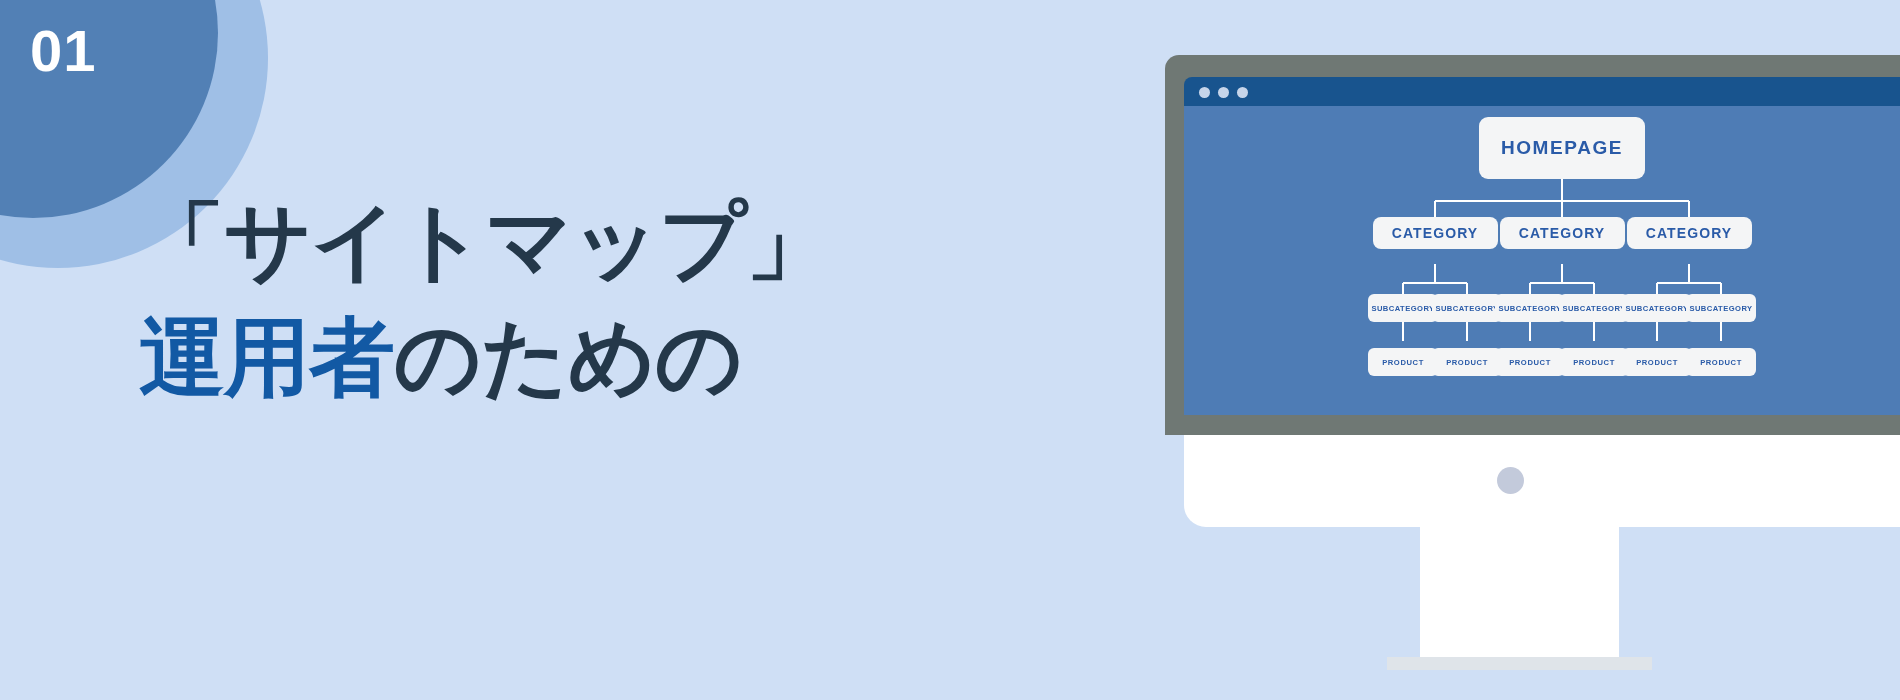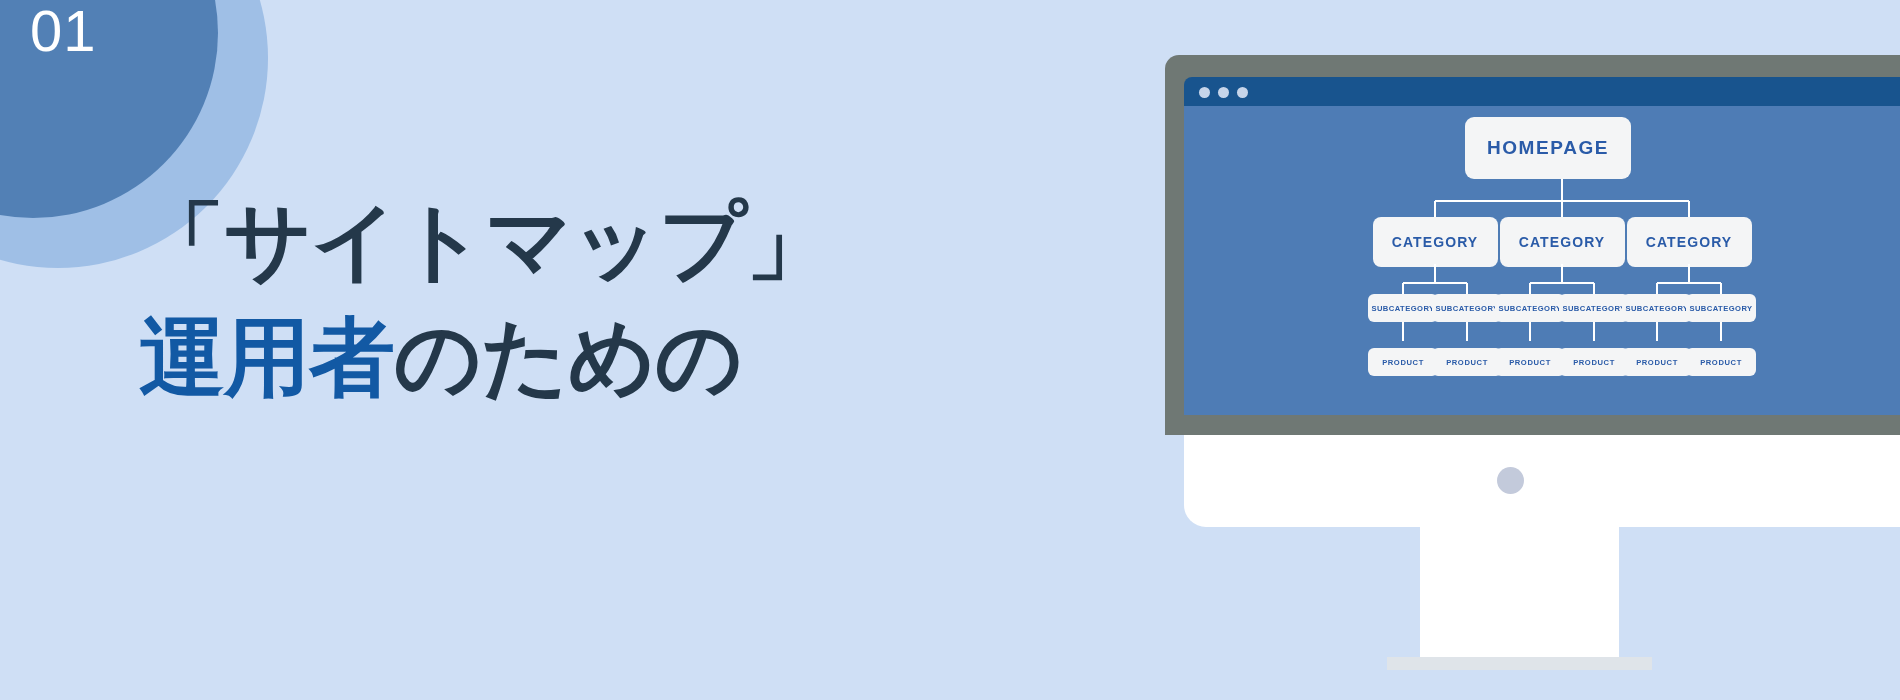--- a/index.html
+++ b/index.html
@@ -14,22 +14,22 @@
   #corner-decor{position:absolute;left:0;top:0;width:420px;height:420px;pointer-events:none;}
   .circle-outer{
     position:absolute;left:-152px;top:-152px;width:420px;height:420px;
     border-radius:50%;background:#9fbfe6;
   }
   .circle-inner{
     position:absolute;left:-152px;top:-152px;width:370px;height:370px;
     border-radius:50%;background:#5280b5;
   }
   #badge-number{
-    position:absolute;left:30px;top:2px;
-    color:#ffffff;font-size:58px;font-weight:normal;letter-spacing:1px;
+    position:absolute;left:30px;top:22px;
+    color:#ffffff;font-size:58px;font-weight:bold;letter-spacing:1px;
     line-height:1;
   }
 
   
   #headline{
     position:absolute;left:139px;top:183px;width:760px;
   }
   .headline-line{
     font-size:86px;font-weight:bold;line-height:1.35;
     color:#24384a;white-space:nowrap;letter-spacing:-1px;
@@ -91,21 +91,21 @@
     position:absolute;background:#f4f5f6;border-radius:8px;
     display:flex;align-items:center;justify-content:center;
     color:#2a5ba8;font-weight:bold;text-align:center;
     font-family:"Liberation Sans","DejaVu Sans",sans-serif;
   }
   .node-home{
     width:166px;height:62px;font-size:19px;letter-spacing:1.6px;
     border-radius:9px;
   }
   .node-cat{
-    width:125px;height:50px;font-size:14px;letter-spacing:1.1px;text-align:right;
+    width:125px;height:32px;font-size:14px;letter-spacing:1.1px;text-align:right;
   }
   .node-sub{
     width:70px;height:28px;font-size:7.6px;letter-spacing:.45px;
     border-radius:6px;
   }
   .node-prod{
     width:70px;height:28px;font-size:7.6px;letter-spacing:.6px;
     border-radius:6px;
     margin-top:7px;
   }
@@ -132,21 +132,21 @@
   <div id="monitor-bezel"></div>
 
   <div id="browser">
     <div id="titlebar">
       <span class="tb-dot" id="tb-dot-1"></span>
       <span class="tb-dot" id="tb-dot-2"></span>
       <span class="tb-dot" id="tb-dot-3"></span>
     </div>
     <div id="screen">
       <div id="sitemap">
-          <div class="node node-home" style="left: 281px; top: 11px;">HOMEPAGE</div>
+          <div class="node node-home" style="left: 295px; top: 11px;">HOMEPAGE</div>
           <div class="conn conn-v" style="left: 377px; top: 73px; height: 22px;"></div>
           <div class="conn conn-h" style="left: 251px; top: 94px; width: 254px;"></div>
           <div class="conn conn-v" style="left: 250px; top: 95px; height: 16px;"></div>
           <div class="node node-cat" style="left: 188.5px; top: 111px;">CATEGORY</div>
           <div class="conn conn-v" style="left: 250px; top: 158px; height: 19px;"></div>
           <div class="conn conn-h" style="left: 219px; top: 176px; width: 64px;"></div>
           <div class="conn conn-v" style="left: 218px; top: 177px; height: 11px;"></div>
           <div class="node node-sub" style="left: 184px; top: 188px;">SUBCATEGORY</div>
           <div class="conn conn-v" style="left: 218px; top: 216px; height: 19px;"></div>
           <div class="node node-prod" style="left: 184px; top: 235px;">PRODUCT</div>

